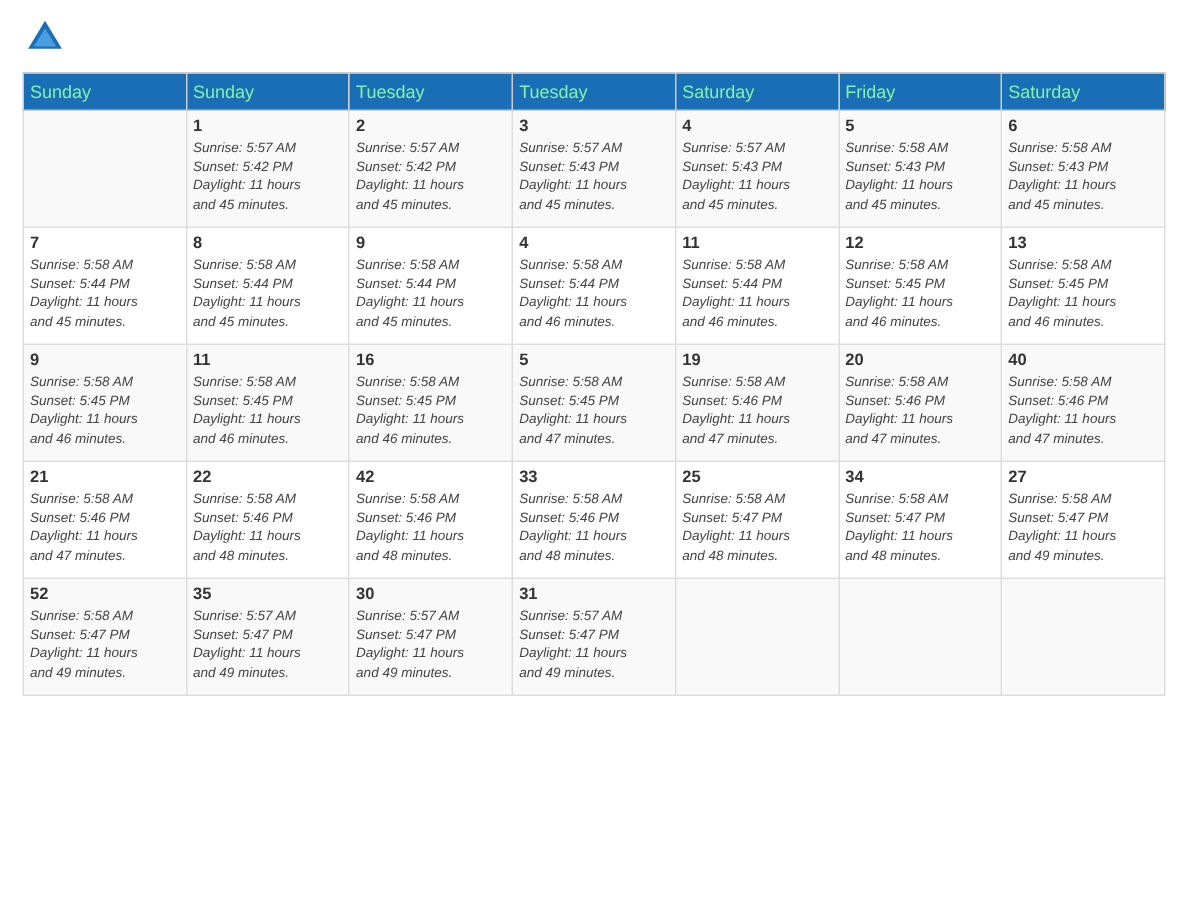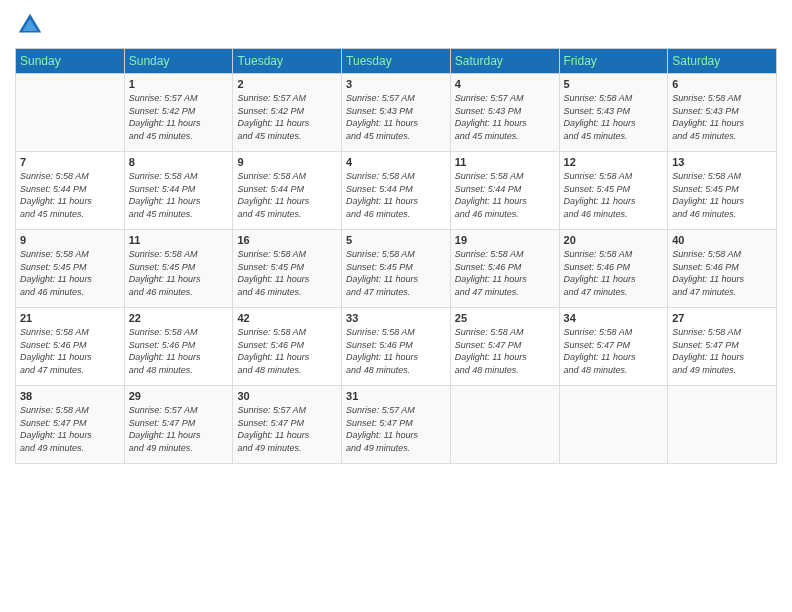--- a/index.html
+++ b/index.html
@@ -331,28 +331,28 @@
           <td>
             <span class="day-num">27</span>
             <div class="day-info" style="white-space: pre-line;">Sunrise: 5:58 AM
 Sunset: 5:47 PM
 Daylight: 11 hours
 and 49 minutes.</div>
           </td>
         </tr>
         <tr>
           <td>
-            <span class="day-num">38</span>
-            <div class="day-info" style="white-space: pre-line;">Sunrise: 5:58 AM
-Sunset: 5:47 PM
-Daylight: 11 hours
-and 49 minutes.</div>
-          </td>
-          <td>
-            <span class="day-num">29</span>
+            <span class="day-num">52</span>
+            <div class="day-info" style="white-space: pre-line;">Sunrise: 5:58 AM
+Sunset: 5:47 PM
+Daylight: 11 hours
+and 49 minutes.</div>
+          </td>
+          <td>
+            <span class="day-num">35</span>
             <div class="day-info" style="white-space: pre-line;">Sunrise: 5:57 AM
 Sunset: 5:47 PM
 Daylight: 11 hours
 and 49 minutes.</div>
           </td>
           <td>
             <span class="day-num">30</span>
             <div class="day-info" style="white-space: pre-line;">Sunrise: 5:57 AM
 Sunset: 5:47 PM
 Daylight: 11 hours

